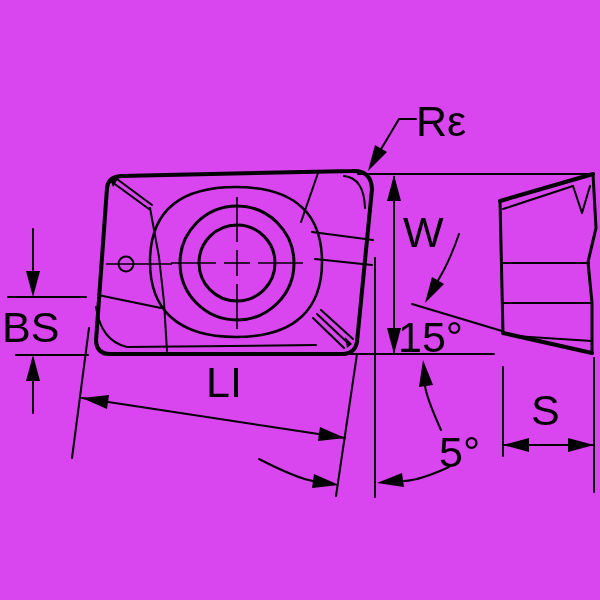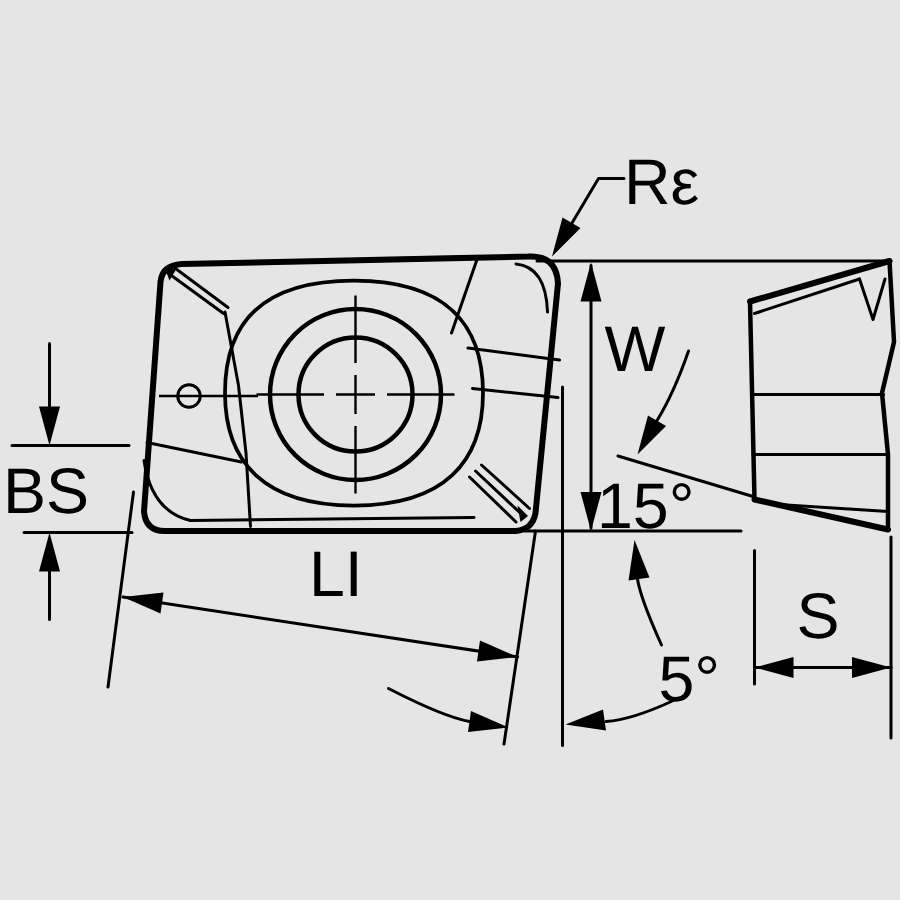--- a/index.html
+++ b/index.html
@@ -1,16 +1,16 @@
 <!DOCTYPE html>
 <html><head>
 <meta charset="utf-8">
 <style>
   html,body{margin:0;padding:0;background:#ffffff;}
-  .stage{position:relative;width:600px;height:600px;background:#e5e5e5;overflow:hidden;}
+  .stage{position:relative;width:600px;height:600px;background:#d946ef;overflow:hidden;}
   svg{display:block;}
   .lbl{font-family:"Liberation Sans","DejaVu Sans",sans-serif;font-size:43px;fill:#000;}
   .thick{stroke:#000;stroke-width:4;fill:none;stroke-linecap:round;stroke-linejoin:round;}
   .mid{stroke:#000;stroke-width:3;fill:none;stroke-linecap:round;stroke-linejoin:round;}
   .thin{stroke:#000;stroke-width:2;fill:none;stroke-linecap:round;stroke-linejoin:round;}
   .hair{stroke:#000;stroke-width:1.6;fill:none;stroke-linecap:butt;}
   .fillb{fill:#000;stroke:none;}
 </style>
 </head>
 <body>

